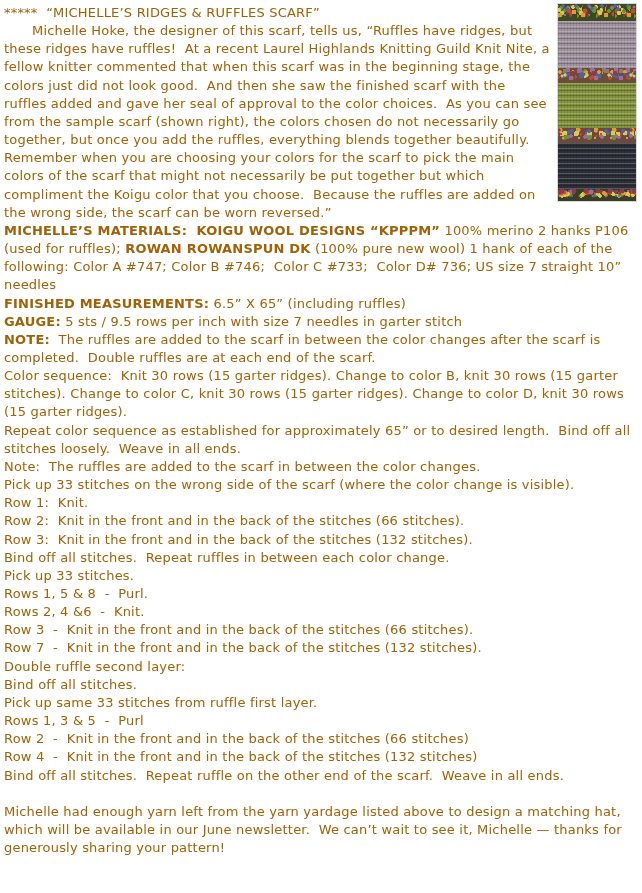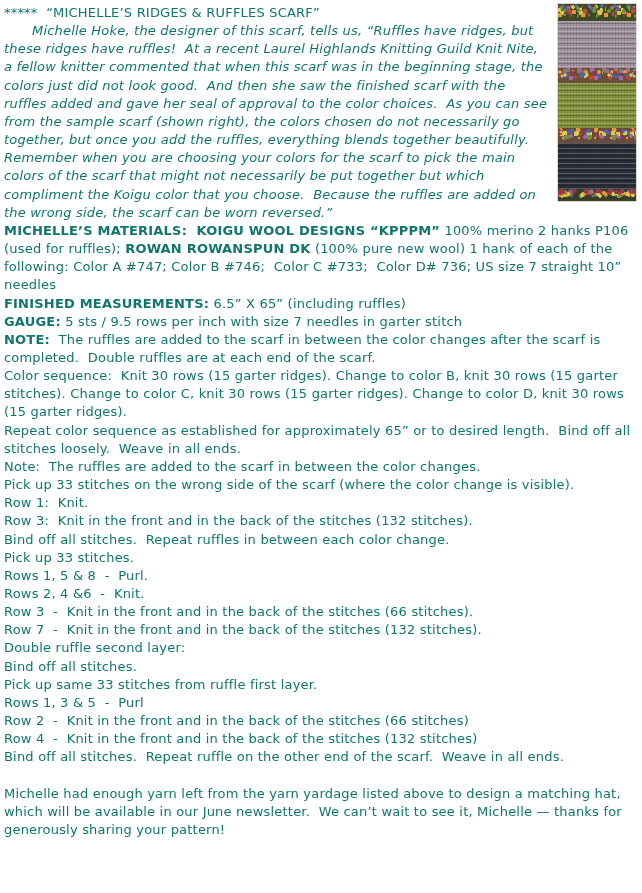--- a/index.html
+++ b/index.html
@@ -7,24 +7,24 @@
     position:relative;
     box-sizing:border-box;
     width:642px;height:893px;
     padding:4px 6px 0 4px;
     overflow:hidden;
     background:#ffffff;
     font-family:"DejaVu Sans","Liberation Sans",sans-serif;
     font-size:13px;
     line-height:18.15px;
     letter-spacing:0.2px;
-    color:#0f766e;
+    color:#a16207;
   }
   .para{white-space:pre-wrap;}
-  .para.indent{text-indent:28px;font-style:italic;}
+  .para.indent{text-indent:28px;}
   .para.blank{height:18.15px;}
   .b{font-weight:bold;}
   #photo{
     float:right;
     width:78px;
     margin:0 0 2px 8px;
     box-shadow:inset 0 0 0 1px rgba(0,0,0,0.35), 0 0 0 1px rgba(0,0,0,0.15);
     overflow:hidden;
   }
   .band{width:100%;}
@@ -52,20 +52,21 @@
       <div class="para indent"><span class="r">Michelle Hoke, the designer of this scarf, tells us, “Ruffles have ridges, but these ridges have ruffles!  At a recent Laurel Highlands Knitting Guild Knit Nite, a fellow knitter commented that when this scarf was in the beginning stage, the colors just did not look good.  And then she saw the finished scarf with the ruffles added and gave her seal of approval to the color choices.  As you can see from the sample scarf (shown right), the colors chosen do not necessarily go together, but once you add the ruffles, everything blends together beautifully.  Remember when you are choosing your colors for the scarf to pick the main colors of the scarf that might not necessarily be put together but which compliment the Koigu color that you choose.  Because the ruffles are added on the wrong side, the scarf can be worn reversed.”</span></div>
       <div class="para"><span class="b">MICHELLE’S MATERIALS:  KOIGU WOOL DESIGNS “KPPPM”</span><span class="r"> 100% merino 2 hanks P106 (used for ruffles); </span><span class="b">ROWAN ROWANSPUN DK</span><span class="r"> (100% pure new wool) 1 hank of each of the following: Color A #747; Color B #746;  Color C #733;  Color D# 736; US size 7 straight 10” needles</span></div>
       <div class="para"><span class="b">FINISHED MEASUREMENTS:</span><span class="r"> 6.5” X 65” (including ruffles)</span></div>
       <div class="para"><span class="b">GAUGE:</span><span class="r"> 5 sts / 9.5 rows per inch with size 7 needles in garter stitch</span></div>
       <div class="para"><span class="b">NOTE:</span><span class="r">  The ruffles are added to the scarf in between the color changes after the scarf is completed.  Double ruffles are at each end of the scarf.</span></div>
       <div class="para"><span class="r">Color sequence:  Knit 30 rows (15 garter ridges). Change to color B, knit 30 rows (15 garter stitches). Change to color C, knit 30 rows (15 garter ridges). Change to color D, knit 30 rows (15 garter ridges).</span></div>
       <div class="para"><span class="r">Repeat color sequence as established for approximately 65” or to desired length.  Bind off all stitches loosely.  Weave in all ends.</span></div>
       <div class="para"><span class="r">Note:  The ruffles are added to the scarf in between the color changes.</span></div>
       <div class="para"><span class="r">Pick up 33 stitches on the wrong side of the scarf (where the color change is visible).</span></div>
       <div class="para"><span class="r">Row 1:  Knit.</span></div>
+      <div class="para"><span class="r">Row 2:  Knit in the front and in the back of the stitches (66 stitches).</span></div>
       <div class="para"><span class="r">Row 3:  Knit in the front and in the back of the stitches (132 stitches).</span></div>
       <div class="para"><span class="r">Bind off all stitches.  Repeat ruffles in between each color change.</span></div>
       <div class="para"><span class="r">Pick up 33 stitches.</span></div>
       <div class="para"><span class="r">Rows 1, 5 &amp; 8  -  Purl.</span></div>
       <div class="para"><span class="r">Rows 2, 4 &amp;6  -  Knit.</span></div>
       <div class="para"><span class="r">Row 3  -  Knit in the front and in the back of the stitches (66 stitches).</span></div>
       <div class="para"><span class="r">Row 7  -  Knit in the front and in the back of the stitches (132 stitches).</span></div>
       <div class="para"><span class="r">Double ruffle second layer:</span></div>
       <div class="para"><span class="r">Bind off all stitches.</span></div>
       <div class="para"><span class="r">Pick up same 33 stitches from ruffle first layer.</span></div>

